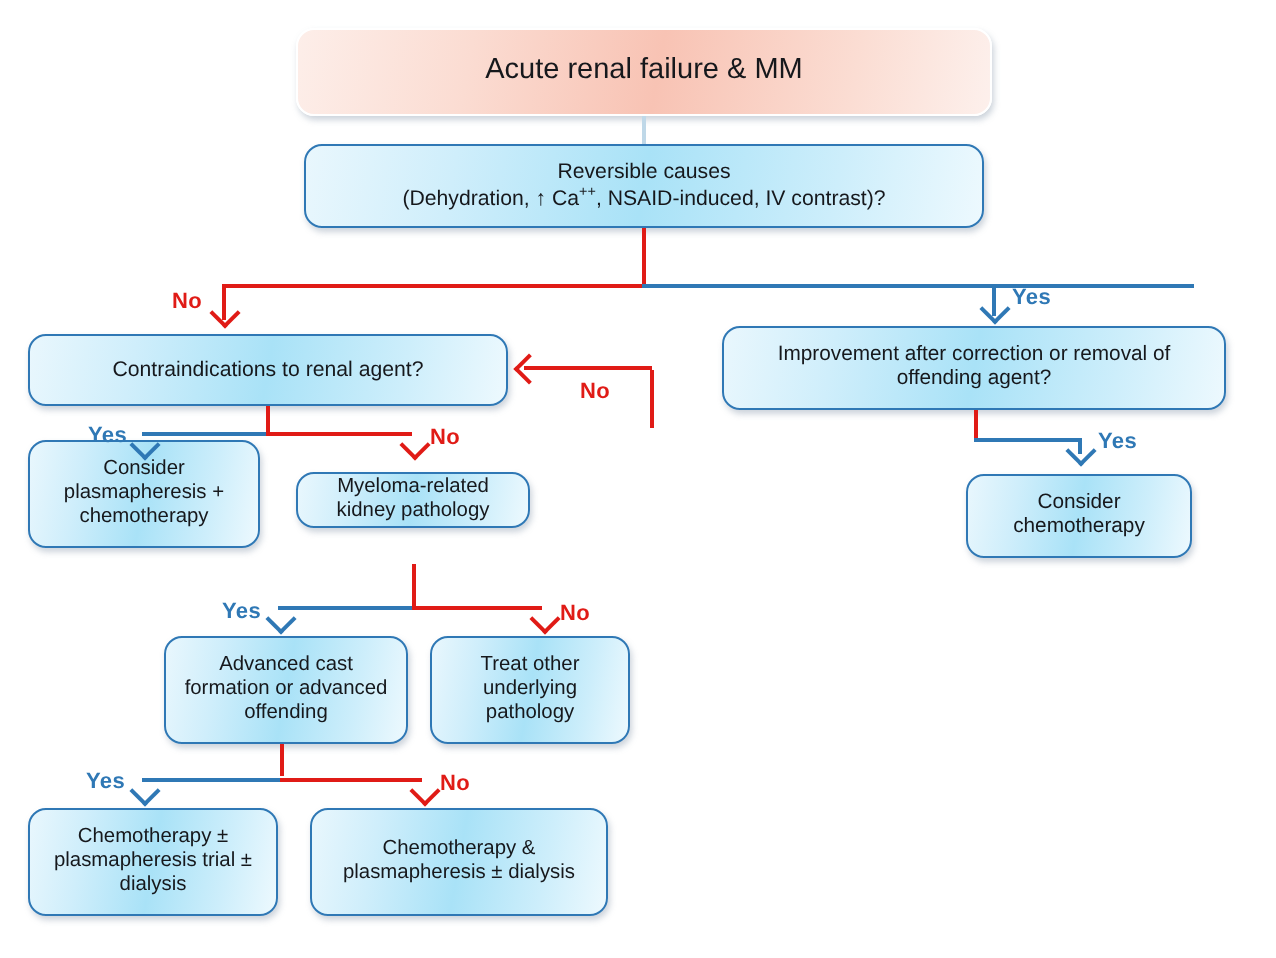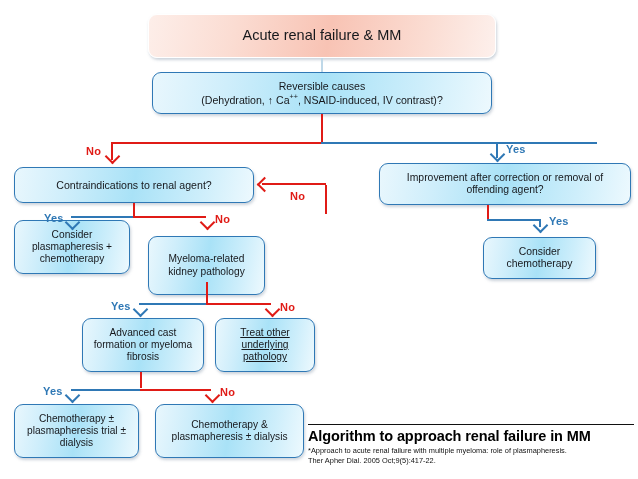--- a/index.html
+++ b/index.html
@@ -63,45 +63,45 @@
     <span class="txt">Acute renal failure &amp; MM</span>
   </div>
 
   <div class="node blue" style="left:152px;top:72px;width:340px;height:42px;font-size:10.6px;">
     <span class="txt">
       <span>Reversible causes</span><br>
       <span>(Dehydration, ↑ Ca</span><sup>++</sup><span>, NSAID-induced, IV contrast)?</span>
     </span>
   </div>
 
-  <div class="node blue" style="left:379px;top:163px;width:252px;height:42px;font-size:10.4px;">
+  <div class="node blue" style="left:361px;top:163px;width:252px;height:42px;font-size:10.4px;">
     <span class="txt">Improvement after correction or removal of offending agent?</span>
   </div>
 
   <div class="node blue" style="left:14px;top:167px;width:240px;height:36px;font-size:10.6px;">
     <span class="txt">Contraindications to renal agent?</span>
   </div>
 
   <div class="node blue" style="left:483px;top:237px;width:113px;height:42px;font-size:10.4px;">
     <span class="txt">Consider chemotherapy</span>
   </div>
 
   <div class="node blue" style="left:14px;top:220px;width:116px;height:54px;font-size:10.2px;">
     <span class="txt">Consider plasmapheresis + chemotherapy</span>
   </div>
 
-  <div class="node blue" style="left:148px;top:236px;width:117px;height:59px;font-size:10.2px;">
+  <div class="node blue" style="left:148px;top:236px;width:117px;height:28px;font-size:10.2px;">
     <span class="txt">Myeloma-related kidney pathology</span>
   </div>
 
   <div class="node blue" style="left:82px;top:318px;width:122px;height:54px;font-size:10.2px;">
-    <span class="txt">Advanced cast formation or myeloma fibrosis</span>
+    <span class="txt">Advanced cast formation or advanced offending</span>
   </div>
 
-  <div class="node blue" style="left:215px;top:318px;width:100px;height:54px;font-size:10.2px;text-decoration:underline;">
+  <div class="node blue" style="left:215px;top:318px;width:100px;height:54px;font-size:10.2px;">
     <span class="txt">Treat other underlying pathology</span>
   </div>
 
   <div class="node blue" style="left:14px;top:404px;width:125px;height:54px;font-size:10.2px;">
     <span class="txt">Chemotherapy ± plasmapheresis trial ± dialysis</span>
   </div>
 
   <div class="node blue" style="left:155px;top:404px;width:149px;height:54px;font-size:10.2px;">
     <span class="txt">Chemotherapy &amp; plasmapheresis ± dialysis</span>
   </div>
@@ -151,22 +151,14 @@
   <div class="lbl red" style="left:280px;top:301px;">No</div>
 
   <div class="ln v red" style="left:140px;top:372px;height:16px;"></div>
   <div class="ln h blue" style="left:71px;top:389px;width:70px;"></div>
   <div class="ln h red" style="left:140px;top:389px;width:71px;"></div>
   <div class="arw down bluec" style="left:67px;top:390px;"></div>
   <div class="arw down redc" style="left:207px;top:390px;"></div>
   <div class="lbl blue" style="left:43px;top:385px;">Yes</div>
   <div class="lbl red" style="left:220px;top:386px;">No</div>
 
-  <div id="caption">
-    <div class="rule"></div>
-    <h1>Algorithm to approach renal failure in MM</h1>
-    <p>
-      <span>*Approach to acute renal failure with multiple myeloma: role of plasmapheresis.</span><br>
-      <span>Ther Apher Dial. 2005 Oct;9(5):417-22.</span>
-    </p>
-  </div>
 
 </div>
 
 </body></html>

